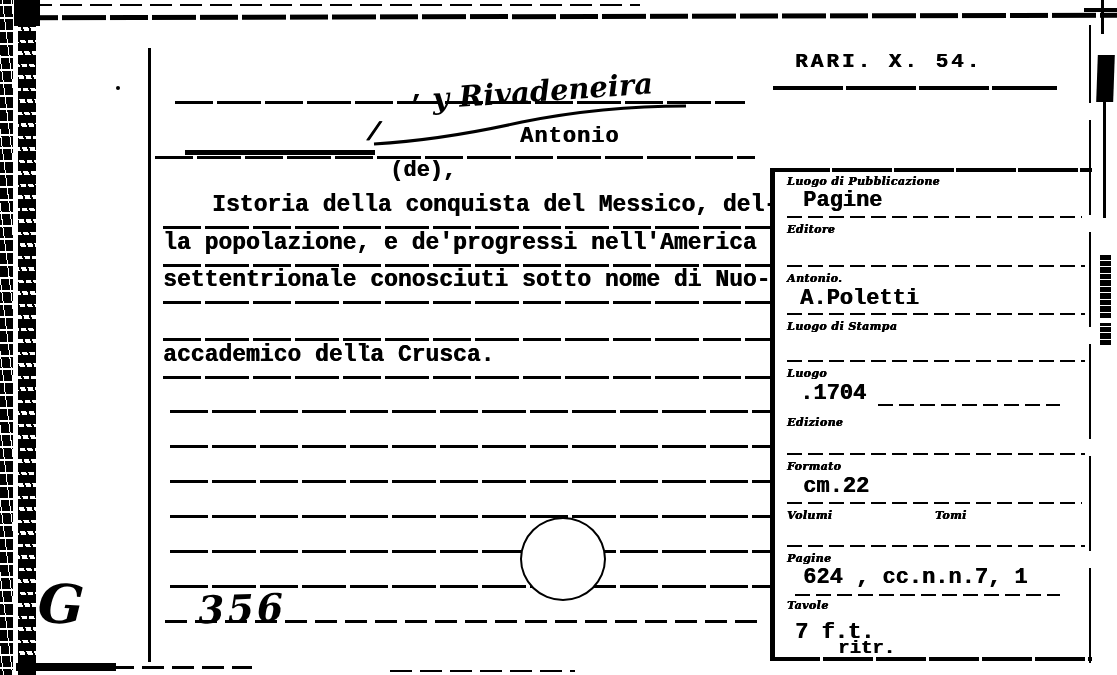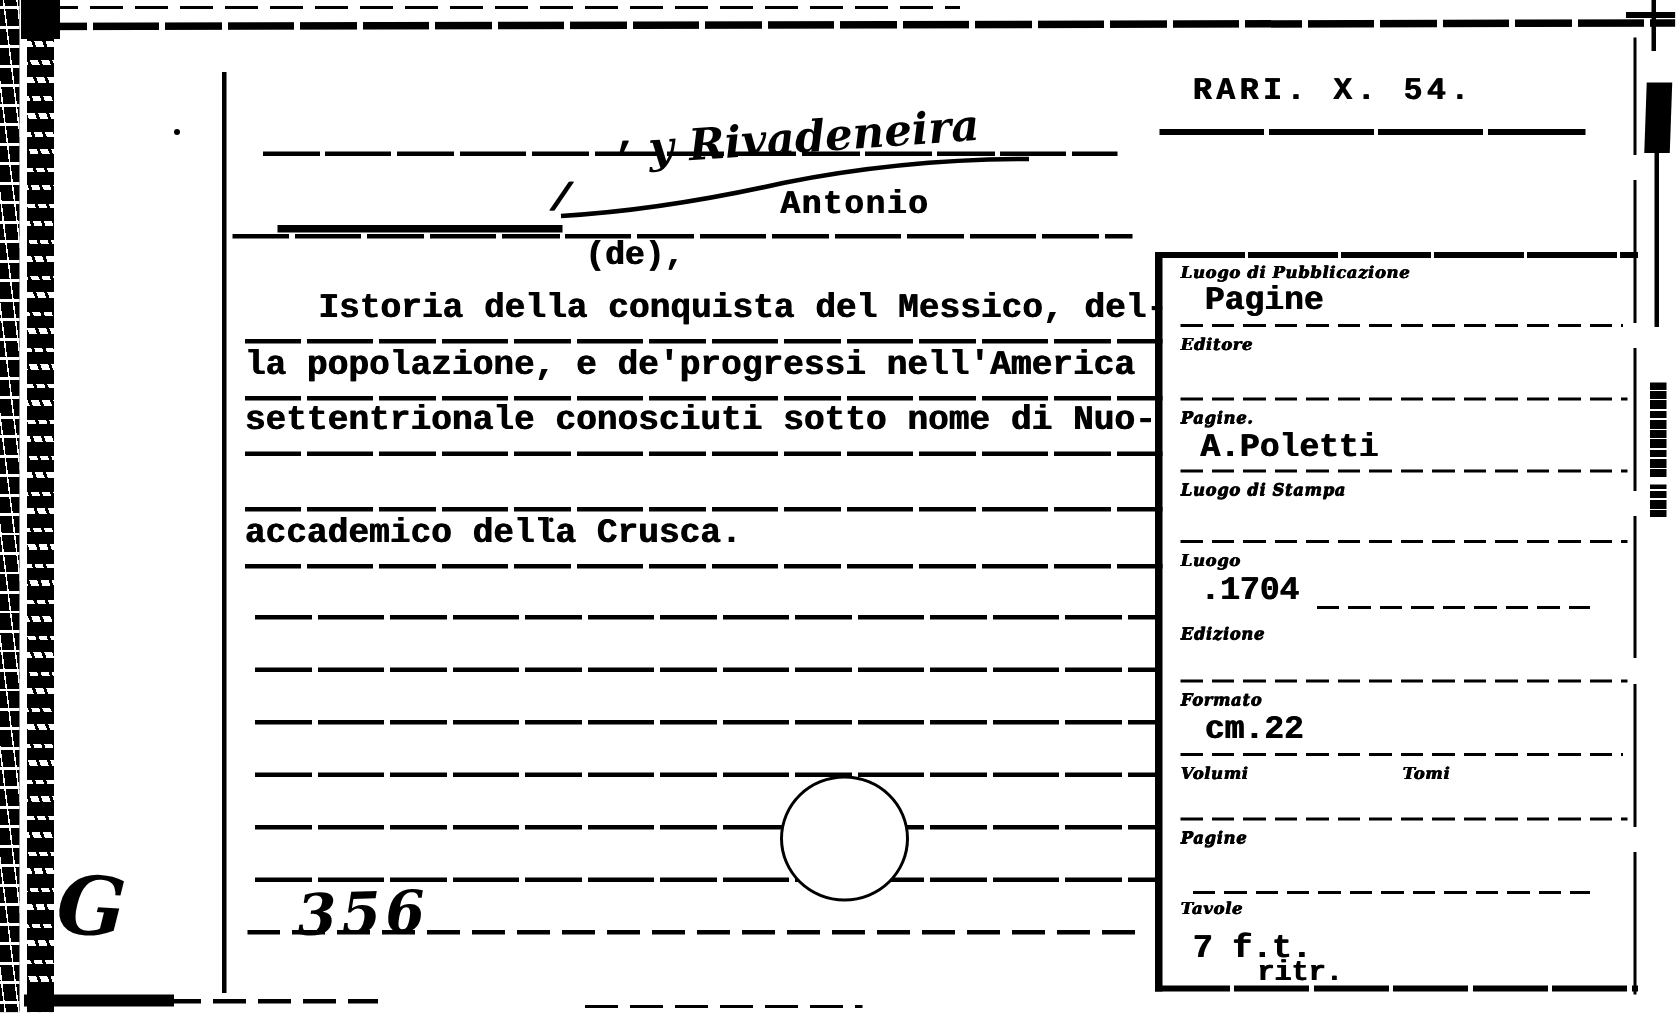--- a/index.html
+++ b/index.html
@@ -97,21 +97,21 @@
   <div class="abs solid" style="left:770px;top:168px;width:5px;height:493px;"></div>
   <div class="abs" style="left:770px;top:657px;width:322px;height:4px;background:repeating-linear-gradient(90deg,#000 0 50px,rgba(0,0,0,0) 50px 53px);"></div>
 
   <div class="abs lbl" style="left:787px;top:175px;">Luogo di Pubblicazione</div>
   <div class="abs tw" style="left:803px;top:188px;font-size:22px;">Pagine</div>
   <div class="abs sep" style="left:787px;top:216px;width:295px;"></div>
 
   <div class="abs lbl" style="left:787px;top:223px;">Editore</div>
   <div class="abs sep" style="left:787px;top:265px;width:298px;"></div>
 
-  <div class="abs lbl" style="left:787px;top:272px;">Pagine.</div>
+  <div class="abs lbl" style="left:787px;top:272px;">Antonio.</div>
   <div class="abs tw" style="left:800px;top:286px;font-size:22px;">A.Poletti</div>
   <div class="abs sep" style="left:787px;top:313px;width:298px;"></div>
 
   <div class="abs lbl" style="left:787px;top:320px;">Luogo di Stampa</div>
   <div class="abs sep" style="left:787px;top:360px;width:298px;"></div>
 
   <div class="abs lbl" style="left:787px;top:367px;">Luogo</div>
   <div class="abs tw" style="left:800px;top:381px;font-size:22px;">.1704</div>
   <div class="abs sep" style="left:878px;top:404px;width:182px;"></div>
 
@@ -120,19 +120,20 @@
 
   <div class="abs lbl" style="left:787px;top:460px;">Formato</div>
   <div class="abs tw" style="left:803px;top:474px;font-size:22px;">cm.22</div>
   <div class="abs sep" style="left:787px;top:502px;width:295px;"></div>
 
   <div class="abs lbl" style="left:787px;top:509px;">Volumi</div>
   <div class="abs lbl" style="left:935px;top:509px;">Tomi</div>
   <div class="abs sep" style="left:787px;top:545px;width:298px;"></div>
 
   <div class="abs lbl" style="left:787px;top:552px;">Pagine</div>
+  <div class="abs tw" style="left:803px;top:565px;font-size:22px;">624 , cc.n.n.7, 1</div>
   <div class="abs sep" style="left:795px;top:594px;width:265px;"></div>
 
   <div class="abs lbl" style="left:787px;top:599px;">Tavole</div>
   <div class="abs tw" style="left:838px;top:605px;font-size:19px;margin-top:32px;">ritr.</div>
   <div class="abs tw" style="left:795px;top:620px;font-size:22px;">7 f.t.</div>
 
 </div>
 
 </body></html>

